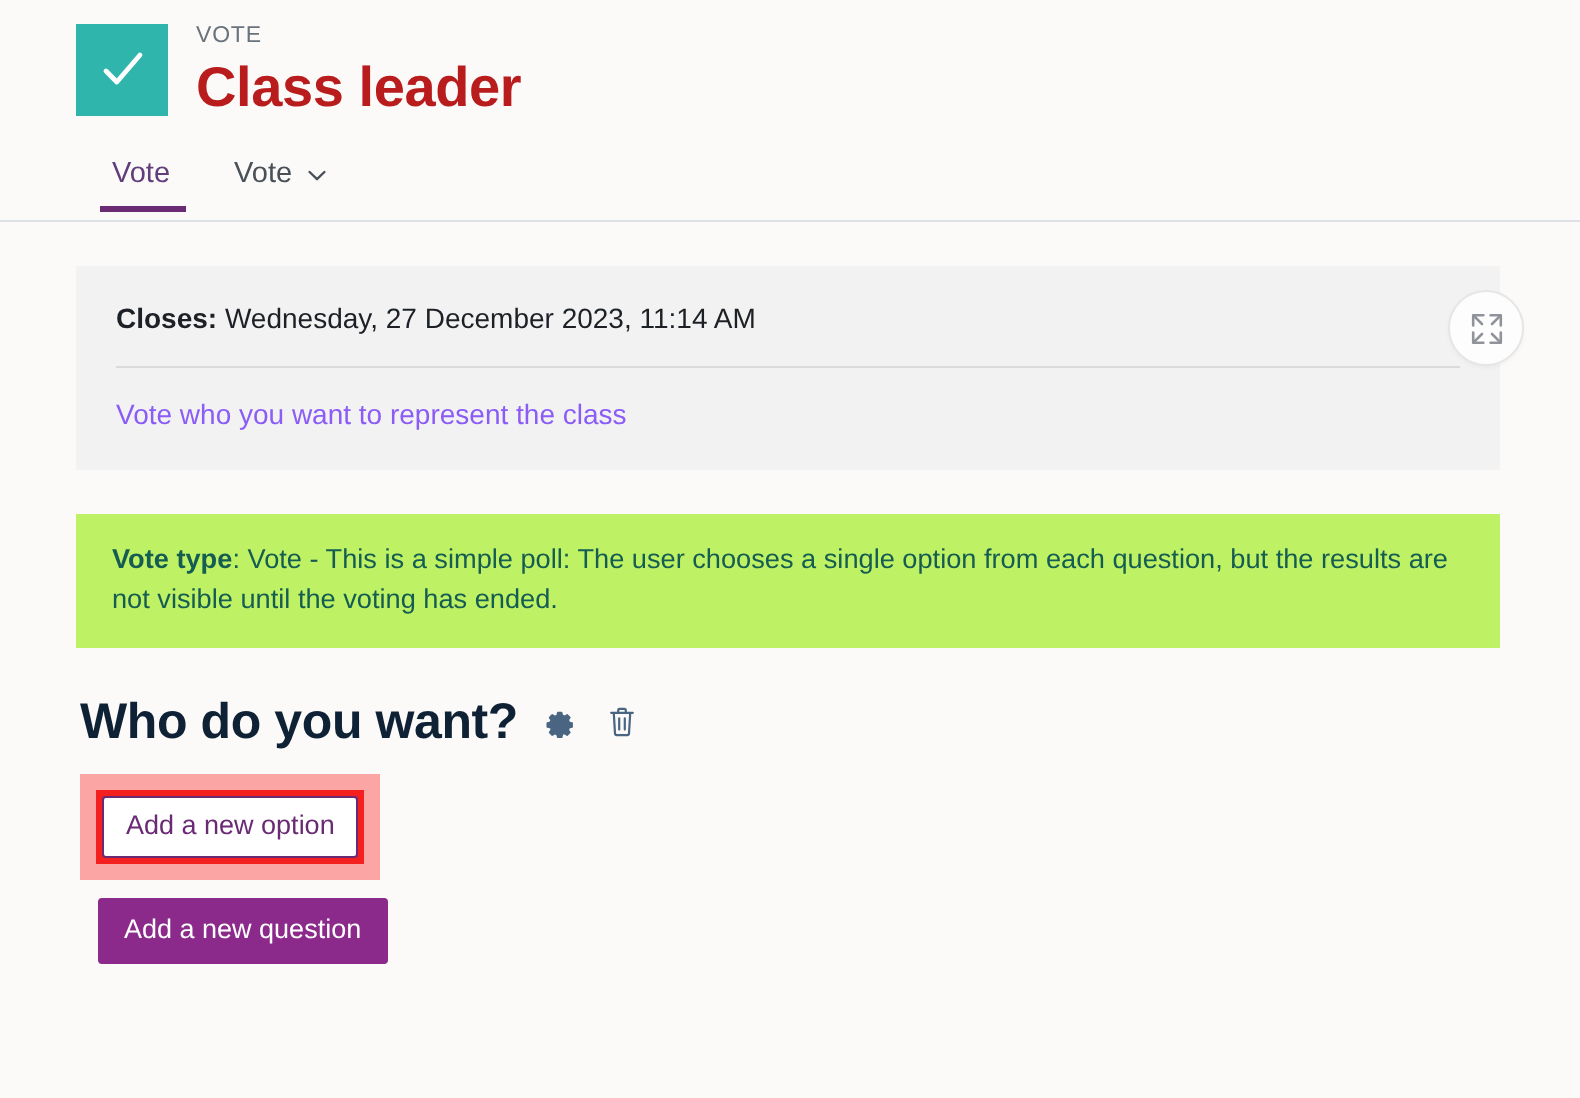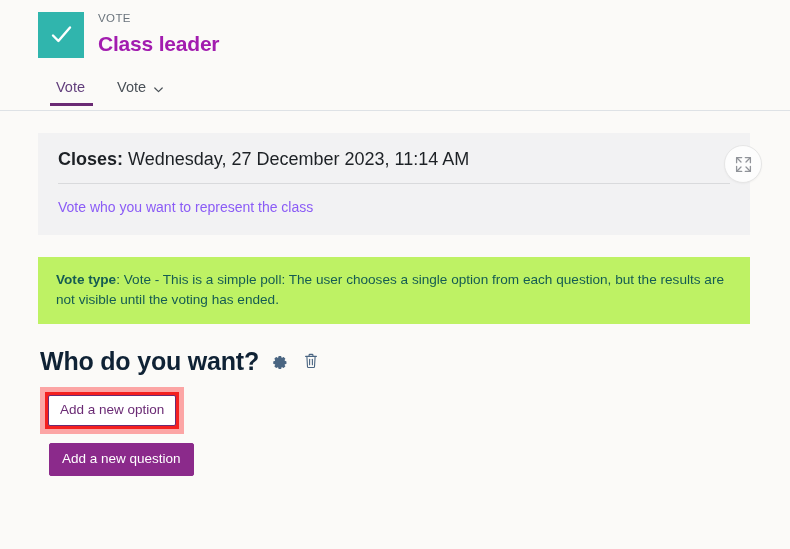--- a/index.html
+++ b/index.html
@@ -45,23 +45,23 @@
   }
   .eyebrow {
     font-size: 11.5px;
     letter-spacing: 0.4px;
     color: #6a737c;
     line-height: 14px;
     margin: 0 0 2px 0;
     font-weight: 400;
   }
   .page-title {
-    font-size: 21px;
+    font-size: 28px;
     font-weight: bold;
-    color: #a21caf;
+    color: #b91c1c;
     line-height: 33px;
     margin: 0;
     letter-spacing: -0.2px;
   }
 
   
   .tabbar {
     position: relative;
     margin-top: 18px;
     padding-left: 50px;
@@ -109,21 +109,21 @@
     position: relative;
   }
 
   .intro-box {
     background: #f2f2f3;
     padding: 16px 20px 18px 20px;
     position: relative;
     box-sizing: border-box;
   }
   .intro-closes {
-    font-size: 18px;
+    font-size: 14px;
     color: #1d2125;
     line-height: 20px;
     margin: 0;
   }
   .intro-closes b { font-weight: bold; }
   .intro-divider {
     height: 1px;
     background: #d9dadc;
     margin: 14px 0 13px 0;
     border: 0;
@@ -181,21 +181,21 @@
     margin-left: 14px;
     cursor: pointer;
     display: inline-flex;
     align-items: center;
   }
   .q-icon.trash { margin-left: 16px; }
 
   
   .highlight-wrap {
     display: inline-block;
-    border: 5px solid #fca5a5;
+    border: 8px solid #fca5a5;
     padding: 3px;
     margin-top: 11px;
     margin-left: 2px;
     background: #f42020;
     box-sizing: border-box;
   }
   .btn {
     font-family: "Liberation Sans", sans-serif;
     font-size: 13.5px;
     line-height: 18px;

